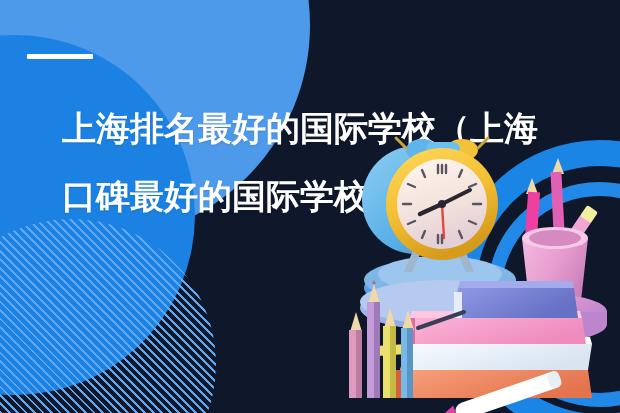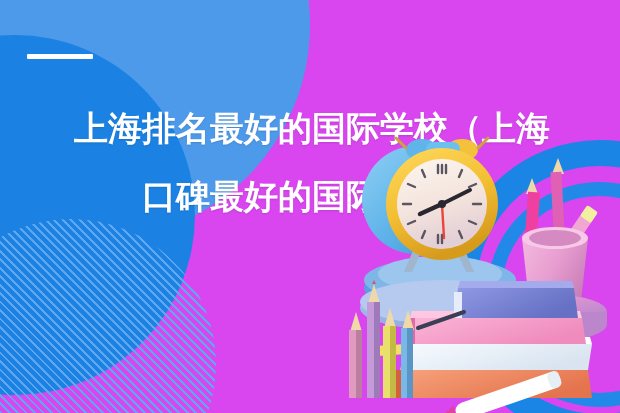--- a/index.html
+++ b/index.html
@@ -9,22 +9,21 @@
   }
   body {
     font-family: "Liberation Sans", "DejaVu Sans", sans-serif;
   }
 
   #banner {
     position: relative;
     width: 620px;
     height: 413px;
     overflow: hidden;
-    background: #d946ef;
-    text-align: center;
+    background: #0f172a;
   }
 
   
   .bg-layer {
     position: absolute;
     inset: 0;
     overflow: hidden;
   }
 
   

